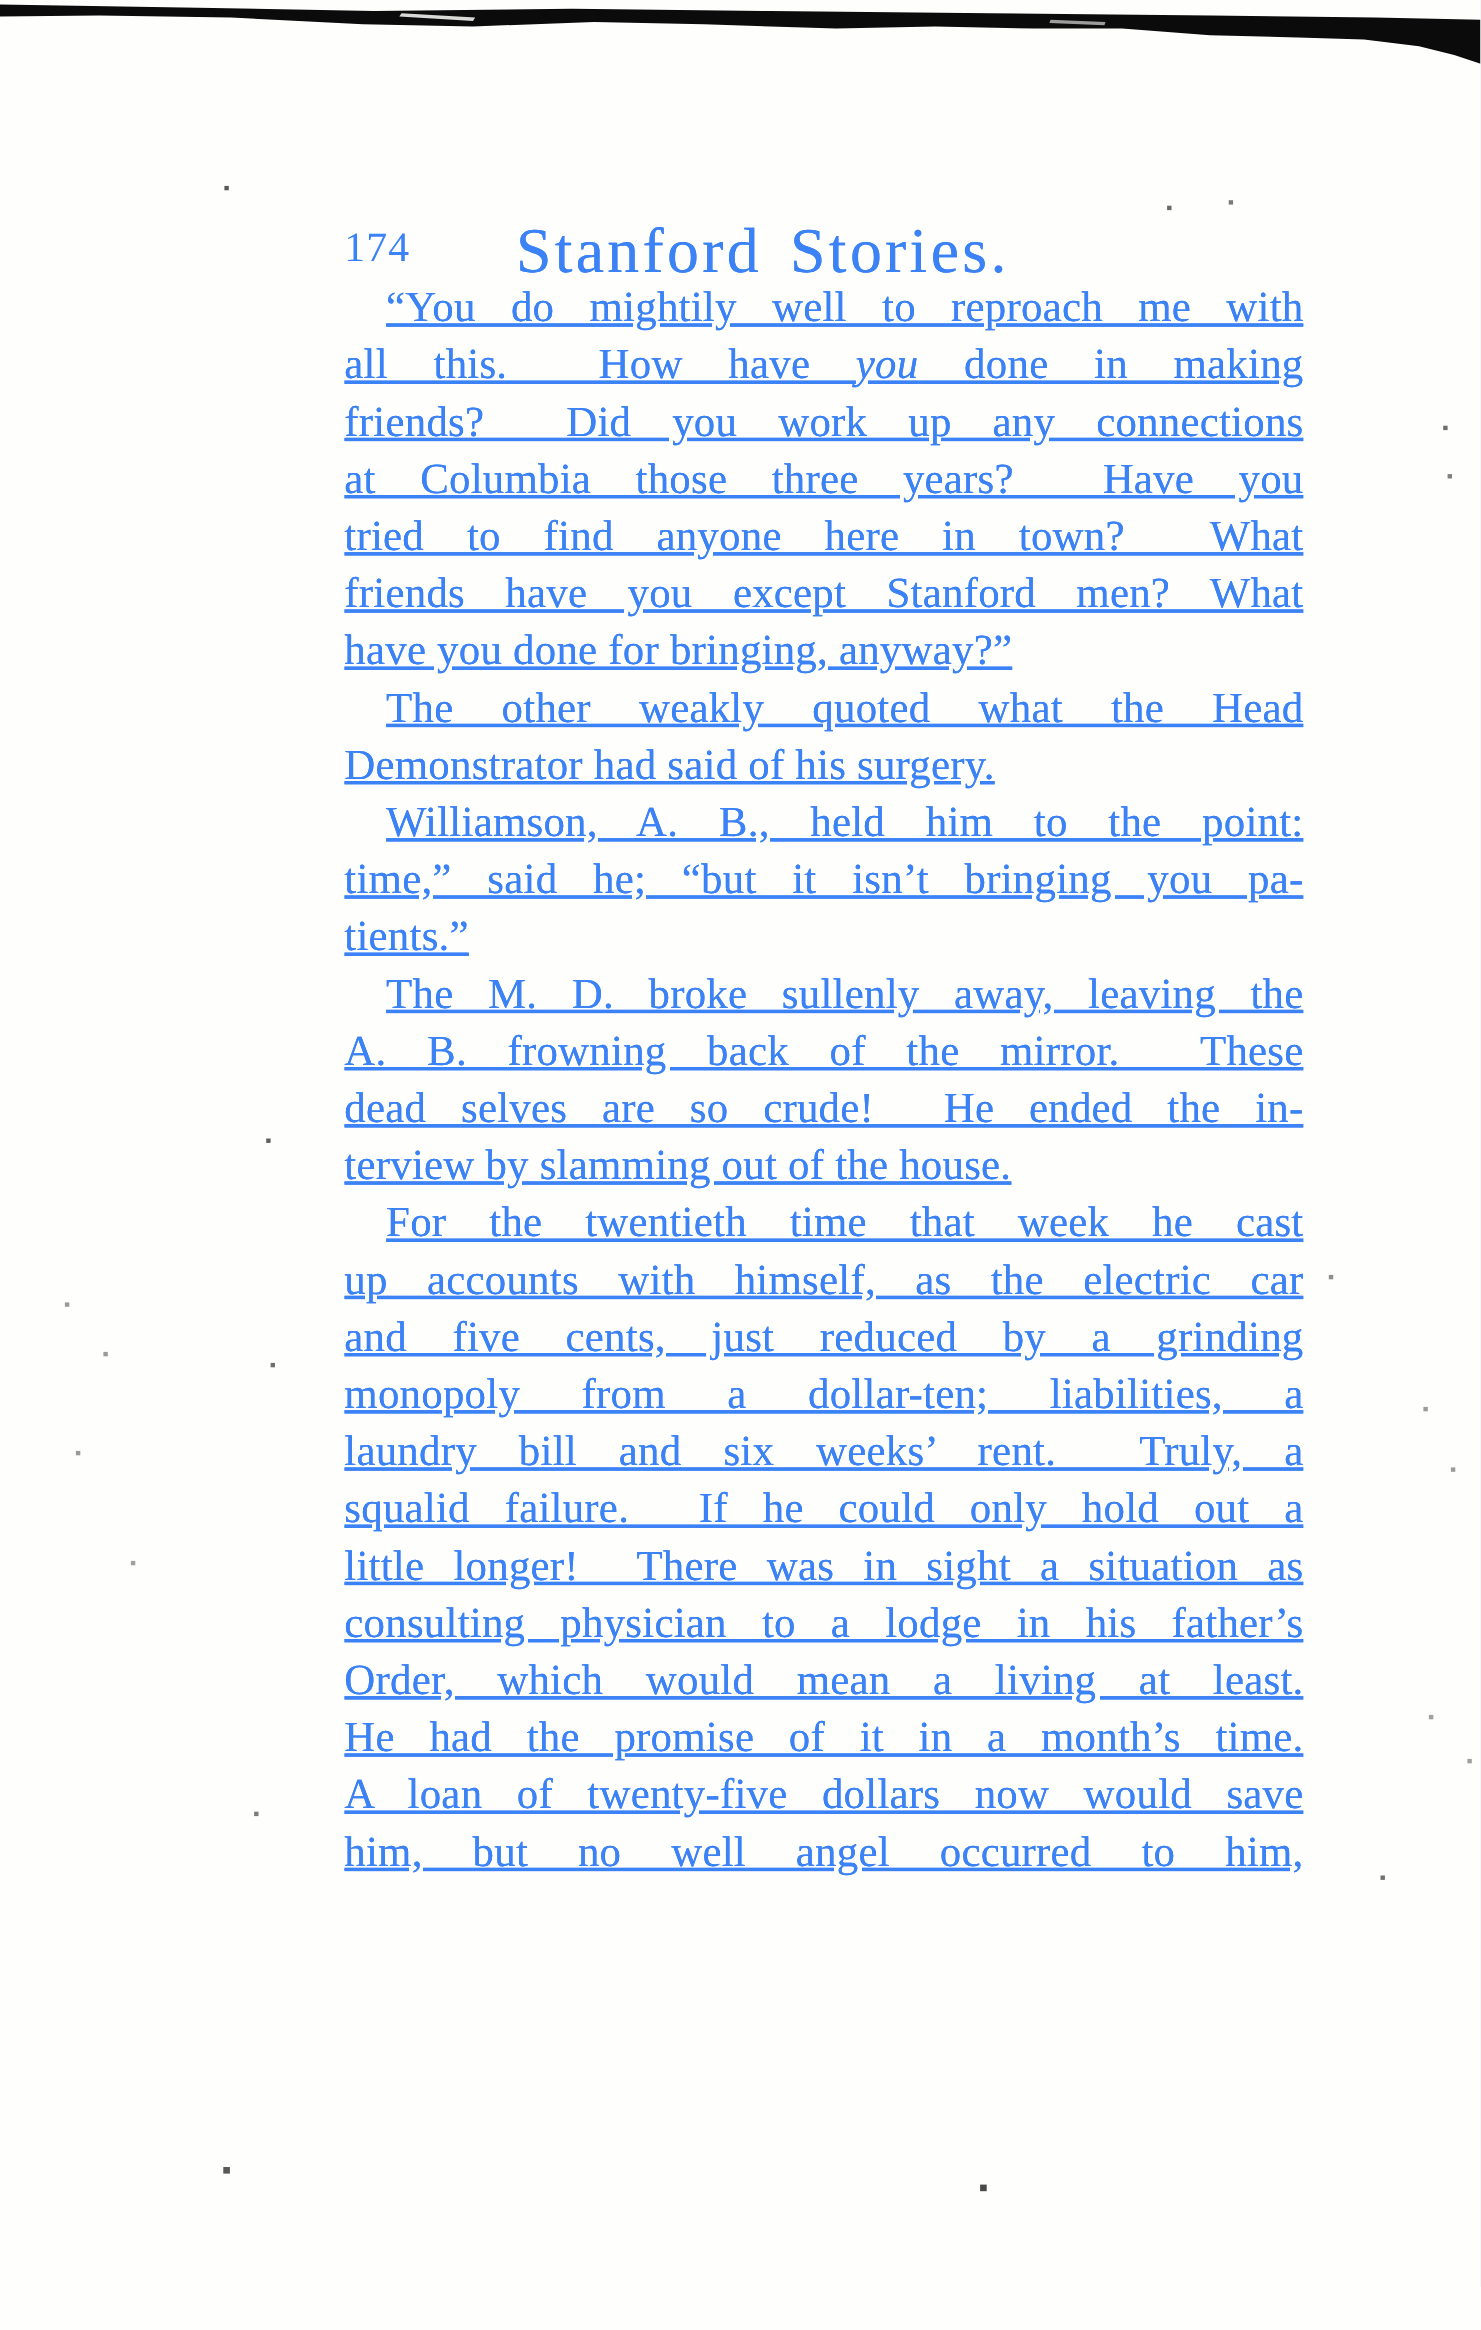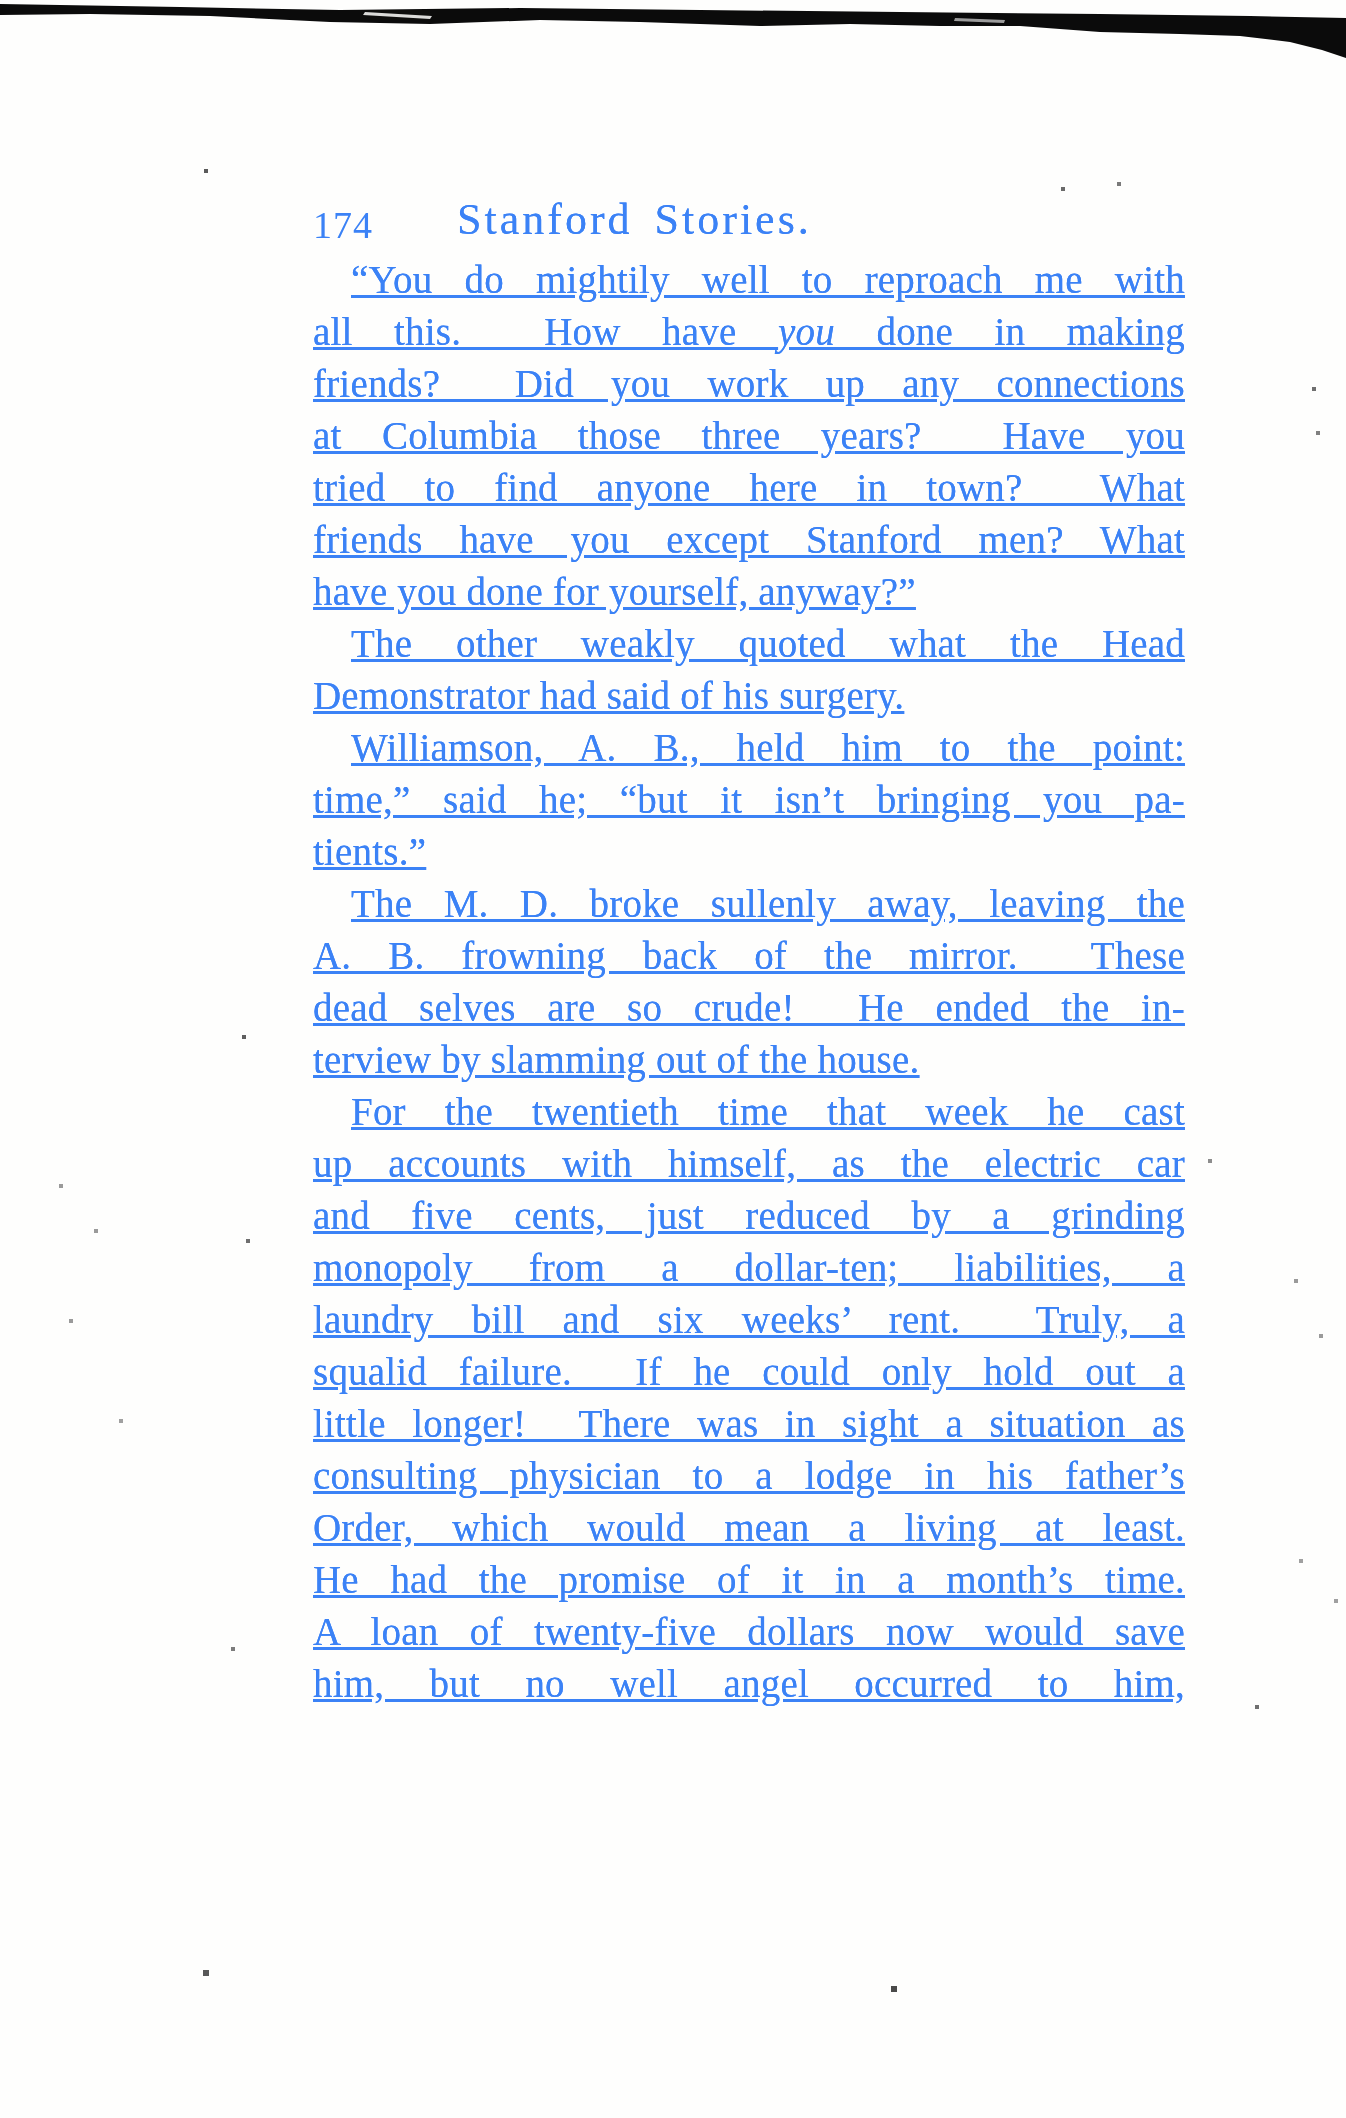--- a/index.html
+++ b/index.html
@@ -16,22 +16,22 @@
   }
   
   .scan-band { position: absolute; top: 0; left: 0; width: 1346px; height: 64px; }
 
   .header-row { position: absolute; top: 194px; left: 313px; width: 872px; height: 60px; }
   .page-num {
     position: absolute; left: 0; top: 9px;
     font-size: 38px; letter-spacing: 1px;
   }
   .running-title {
-    position: absolute; left: 144px; top: 0;
-    font-size: 44px; letter-spacing: 3px; word-spacing: 8px;
+    position: absolute; left: 156px; top: 0;
+    font-size: 58px; letter-spacing: 3px; word-spacing: 8px;
     text-shadow: 0 0 0.6px currentColor;
     text-align: center;
   }
 
   .page-body {
     position: absolute; left: 313px; top: 254px; width: 872px; text-decoration: underline;
   }
   .line {
     font-size: 39px;
     line-height: 52px;
@@ -92,21 +92,21 @@
     <span class="running-title">Stanford Stories.</span>
   </div>
 
   <div class="page-body">
       <div class="line indent"><span>“You do mightily well to reproach me with</span></div>
       <div class="line"><span>all this.&nbsp; How have </span><i>you</i><span> done in making</span></div>
       <div class="line"><span>friends?&nbsp; Did you work up any connections</span></div>
       <div class="line"><span>at Columbia those three years?&nbsp; Have you</span></div>
       <div class="line"><span>tried to find anyone here in town?&nbsp; What</span></div>
       <div class="line"><span>friends have you except Stanford men? What</span></div>
-      <div class="line para-end"><span>have you done for yourself, anyway?”</span></div>
+      <div class="line para-end"><span>have you done for bringing, anyway?”</span></div>
       <div class="line indent"><span>The other weakly quoted what the Head</span></div>
       <div class="line para-end"><span>Demonstrator had said of his surgery.</span></div>
       <div class="line indent"><span>Williamson, A. B., held him to the point:</span></div>
       <div class="line"><span>time,” said he; “but it isn’t bringing you pa-</span></div>
       <div class="line para-end"><span>tients.”</span></div>
       <div class="line indent"><span>The M. D. broke sullenly away, leaving the</span></div>
       <div class="line"><span>A. B. frowning back of the mirror.&nbsp; These</span></div>
       <div class="line"><span>dead selves are so crude!&nbsp; He ended the in-</span></div>
       <div class="line para-end"><span>terview by slamming out of the house.</span></div>
       <div class="line indent"><span>For the twentieth time that week he cast</span></div>

